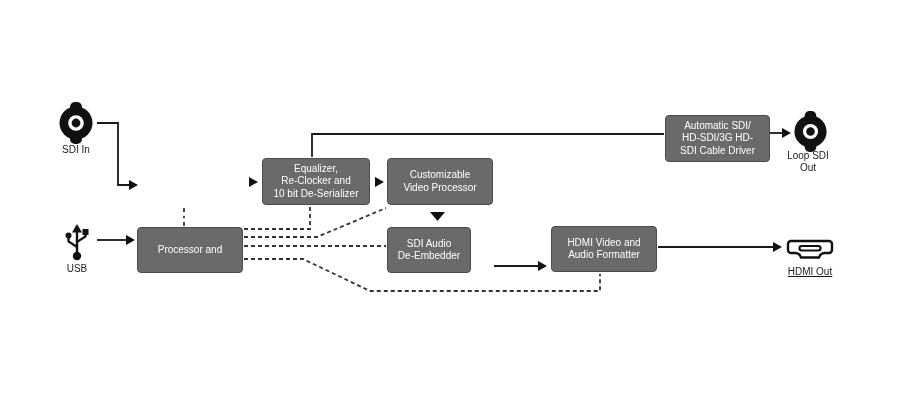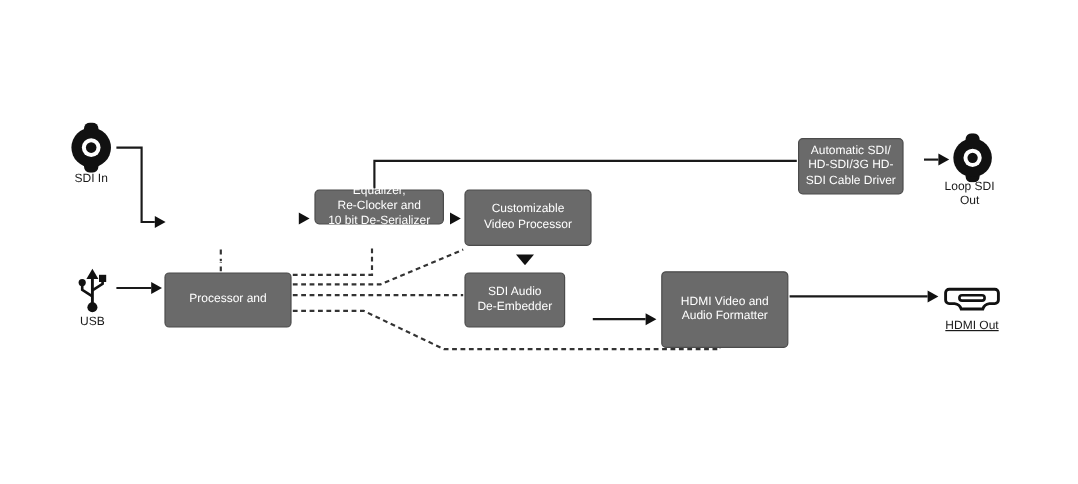--- a/index.html
+++ b/index.html
@@ -52,32 +52,32 @@
 
   <svg class="icon" style="left:57px;top:102px;" width="38" height="42" viewBox="0 0 38 42">
     <rect x="13" y="0" width="12" height="42" rx="5" fill="#111111"></rect>
     <circle cx="19" cy="21" r="16.5" fill="#111111"></circle>
     <circle cx="19" cy="21" r="7.8" fill="#ffffff"></circle>
     <circle cx="19" cy="21" r="4.4" fill="#111111"></circle>
   </svg>
   <div class="lbl" style="left:50px;top:144px;width:52px;">SDI In</div>
 
 
-  <div class="box" style="left:262px;top:158px;width:108px;height:29px;">
+  <div class="box" style="left:262px;top:158px;width:108px;height:47px;">
     <span>Equalizer,</span>
     <span>Re-Clocker and</span>
     <span>10 bit De-Serializer</span>
   </div>
 
   <div class="box" style="left:387px;top:158px;width:106px;height:47px;">
     <span>Customizable</span>
     <span>Video Processor</span>
   </div>
 
-  <div class="box" style="left:665px;top:115px;width:88px;height:47px;">
+  <div class="box" style="left:665px;top:115px;width:105px;height:47px;">
     <span>Automatic SDI/</span>
     <span>HD-SDI/3G HD-</span>
     <span>SDI Cable Driver</span>
   </div>
 
   <svg class="icon" style="left:792px;top:111px;" width="37" height="41" viewBox="0 0 38 42">
     <rect x="13" y="0" width="12" height="42" rx="5" fill="#111111"></rect>
     <circle cx="19" cy="21" r="16.5" fill="#111111"></circle>
     <circle cx="19" cy="21" r="7.8" fill="#ffffff"></circle>
     <circle cx="19" cy="21" r="4.4" fill="#111111"></circle>
@@ -102,21 +102,21 @@
     <span>Central</span>
     <span>Processor and</span>
     <span>Firmware</span>
   </div>
 
   <div class="box" style="left:387px;top:227px;width:84px;height:46px;">
     <span>SDI Audio</span>
     <span>De-Embedder</span>
   </div>
 
-  <div class="box" style="left:551px;top:226px;width:106px;height:64px;">
+  <div class="box" style="left:551px;top:226px;width:106px;height:46px;">
     <span>HDMI Video and</span>
     <span>Audio Formatter</span>
   </div>
 
   <svg class="icon" style="left:786px;top:238px;" width="48" height="25" viewBox="0 0 48 25">
     <path d="M5,3 L43,3 A3,3 0 0 1 46,6 L46,12 A3,3 0 0 1 43,15 L38.5,15 A6.5,6.5 0 0 0 33,19.5 L15,19.5 A6.5,6.5 0 0 0 9.5,15 L5,15 A3,3 0 0 1 2,12 L2,6 A3,3 0 0 1 5,3 Z" fill="#ffffff" stroke="#111111" stroke-width="2.4"></path>
     <rect x="13.5" y="8" width="21" height="4.5" rx="2.2" fill="#ffffff" stroke="#111111" stroke-width="2.2"></rect>
   </svg>
   <div class="lbl" style="left:777px;top:266px;width:66px;text-decoration:underline;">HDMI Out</div>
 

